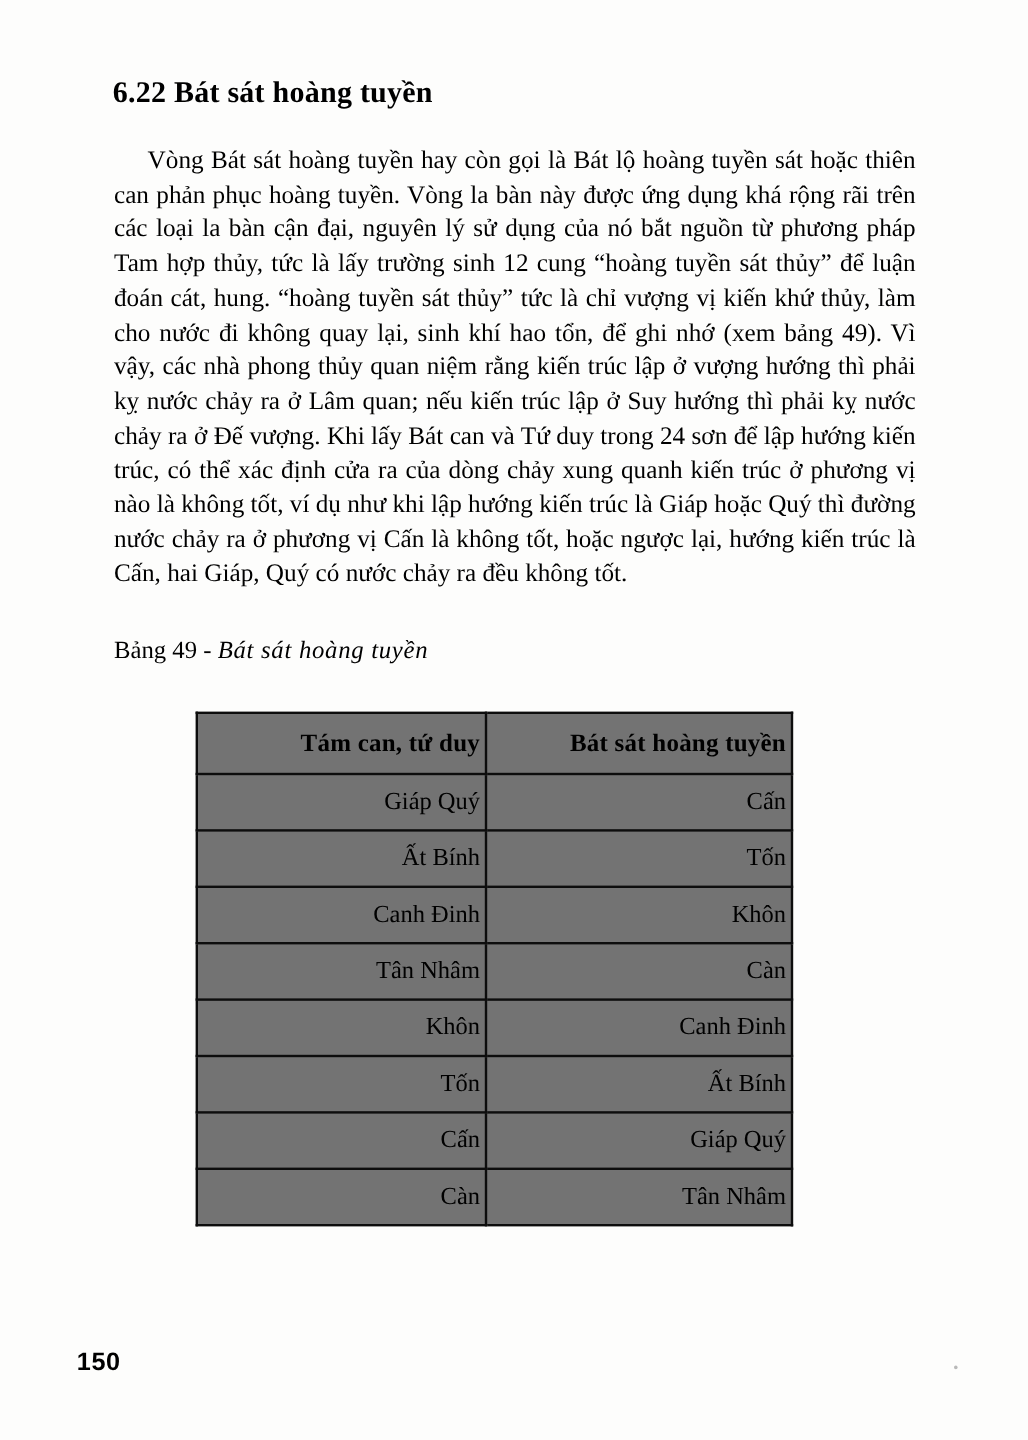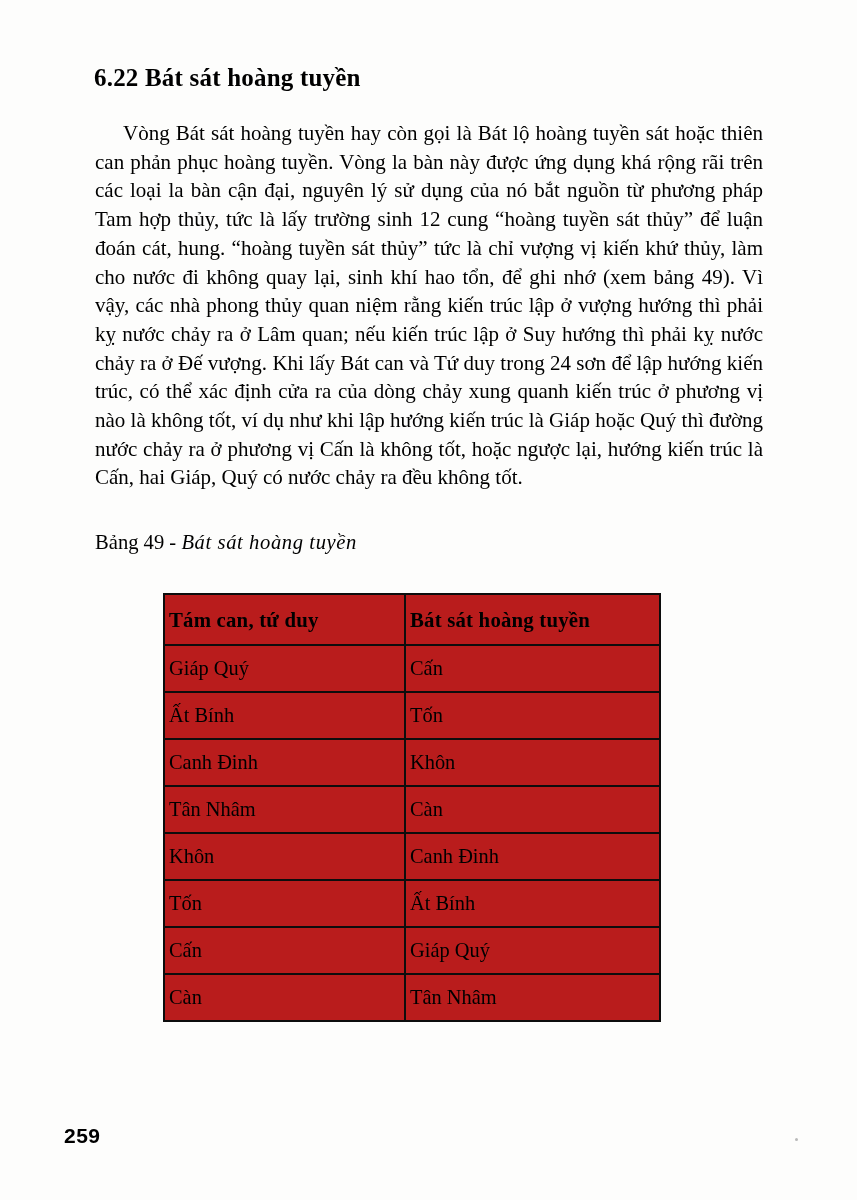--- a/index.html
+++ b/index.html
@@ -75,26 +75,26 @@
   }
   table.data-table {
     border-collapse: collapse;
     width: 496px;
     table-layout: fixed;
   }
   table.data-table td,
   table.data-table th {
     border: 2.1px solid #0d0d0d;
     height: 45px;
-    text-align: left;
+    text-align: right;
     vertical-align: middle;
     font-size: 20.4px;
     font-weight: normal;
     padding: 0 4px;
-    background: #b91c1c;
+    background: #737373;
   }
   table.data-table th {
     font-weight: bold;
     font-size: 20.8px;
     height: 49px;
     letter-spacing: 0.2px;
   }
   table.data-table col.c1 { width: 241px; }
   table.data-table col.c2 { width: 255px; }
 
@@ -175,17 +175,17 @@
           <td>Giáp Quý</td>
         </tr>
         <tr>
           <td>Càn</td>
           <td>Tân Nhâm</td>
         </tr>
       </tbody>
     </table>
   </div>
 
-  <div class="page-number">259</div>
+  <div class="page-number">150</div>
 
   <div class="scan-speck"></div>
 
 </div>
 
 </body></html>

